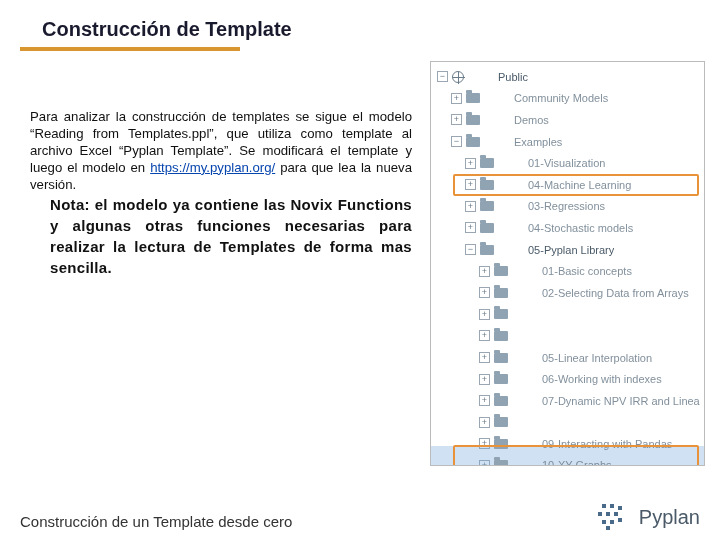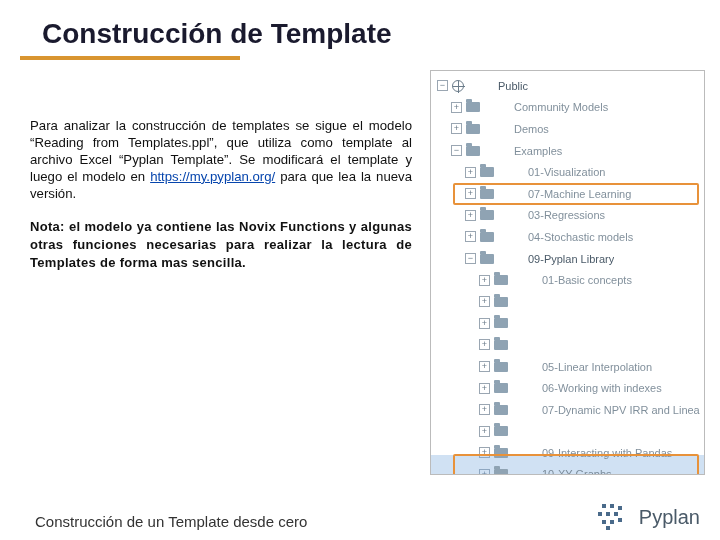--- a/index.html
+++ b/index.html
@@ -5,21 +5,21 @@
   * { box-sizing: border-box; margin: 0; padding: 0; }
   body {
     width: 720px;
     height: 540px;
     font-family: Verdana, Arial, sans-serif;
     background: #fff;
     position: relative;
     overflow: hidden;
   }
   .title {
-    font-size: 28px;
+    font-size: 20px;
     font-weight: bold;
     color: #1a1a2e;
     padding: 18px 0 6px 42px;
   }
   .title-underline {
     margin-left: 20px;
     width: 220px;
     height: 4px;
     background: #d99530;
     margin-bottom: 10px;
@@ -30,30 +30,31 @@
   }
   .left-col {
     width: 400px;
     padding: 48px 18px 0 0;
   }
   .para {
     font-size: 13.2px;
     color: #111;
     line-height: 1.28;
     text-align: justify;
-    margin-bottom: 16px;
+    margin-bottom: 2px;
   }
   .para a { color: #0645ad; text-decoration: underline; }
   .nota {
-    font-size: 13px;
+    font-size: 15px;
     font-weight: bold;
     color: #111;
     line-height: 1.38;
     text-align: justify;
     letter-spacing: 0.3px;
+    margin-left: 20px;
   }
   .right-col {
     width: 275px;
     border: 1px solid #bbb;
     background: #fff;
     height: 405px;
     overflow: hidden;
     font-size: 11px;
     color: #6b7c8a;
     position: relative;
@@ -124,21 +125,21 @@
     position: absolute;
     left: 0; right: 0;
     top: 384px;
     height: 21px;
     background: rgba(120,170,220,0.35);
     pointer-events: none;
   }
   .footer {
     position: absolute;
     bottom: 10px;
-    left: 35px;
+    left: 20px;
     right: 20px;
     display: flex;
     justify-content: space-between;
     align-items: flex-end;
   }
   .footer-text {
     font-size: 15px;
     color: #333;
   }
   .logo {
@@ -194,45 +195,46 @@
         <span class="lbl">Examples</span>
       </div>
       <div class="node l2">
           <span class="toggle">+</span>
           <span class="folder"></span>
           <span class="lbl">01-Visualization</span>
         </div>
       <div class="node l2">
           <span class="toggle">+</span>
           <span class="folder"></span>
-          <span class="lbl">07-Machine Learning</span>
+          <span class="lbl">04-Machine Learning</span>
         </div>
       <div class="node l2">
           <span class="toggle">+</span>
           <span class="folder"></span>
           <span class="lbl">03-Regressions</span>
         </div>
       <div class="node l2">
           <span class="toggle">+</span>
           <span class="folder"></span>
           <span class="lbl">04-Stochastic models</span>
         </div>
       <div class="node l2">
           <span class="toggle">−</span>
           <span class="folder"></span>
-          <span class="lbl sharp">09-Pyplan Library</span>
+          <span class="lbl sharp">05-Pyplan Library</span>
         </div>
       <div class="node l3">
           <span class="toggle">+</span>
           <span class="folder"></span>
           <span class="lbl">01-Basic concepts</span>
         </div>
       <div class="node l3">
           <span class="toggle">+</span>
           <span class="folder"></span>
+          <span class="lbl">02-Selecting Data from Arrays</span>
         </div>
       <div class="node l3">
           <span class="toggle">+</span>
           <span class="folder"></span>
         </div>
       <div class="node l3">
           <span class="toggle">+</span>
           <span class="folder"></span>
         </div>
       <div class="node l3">

